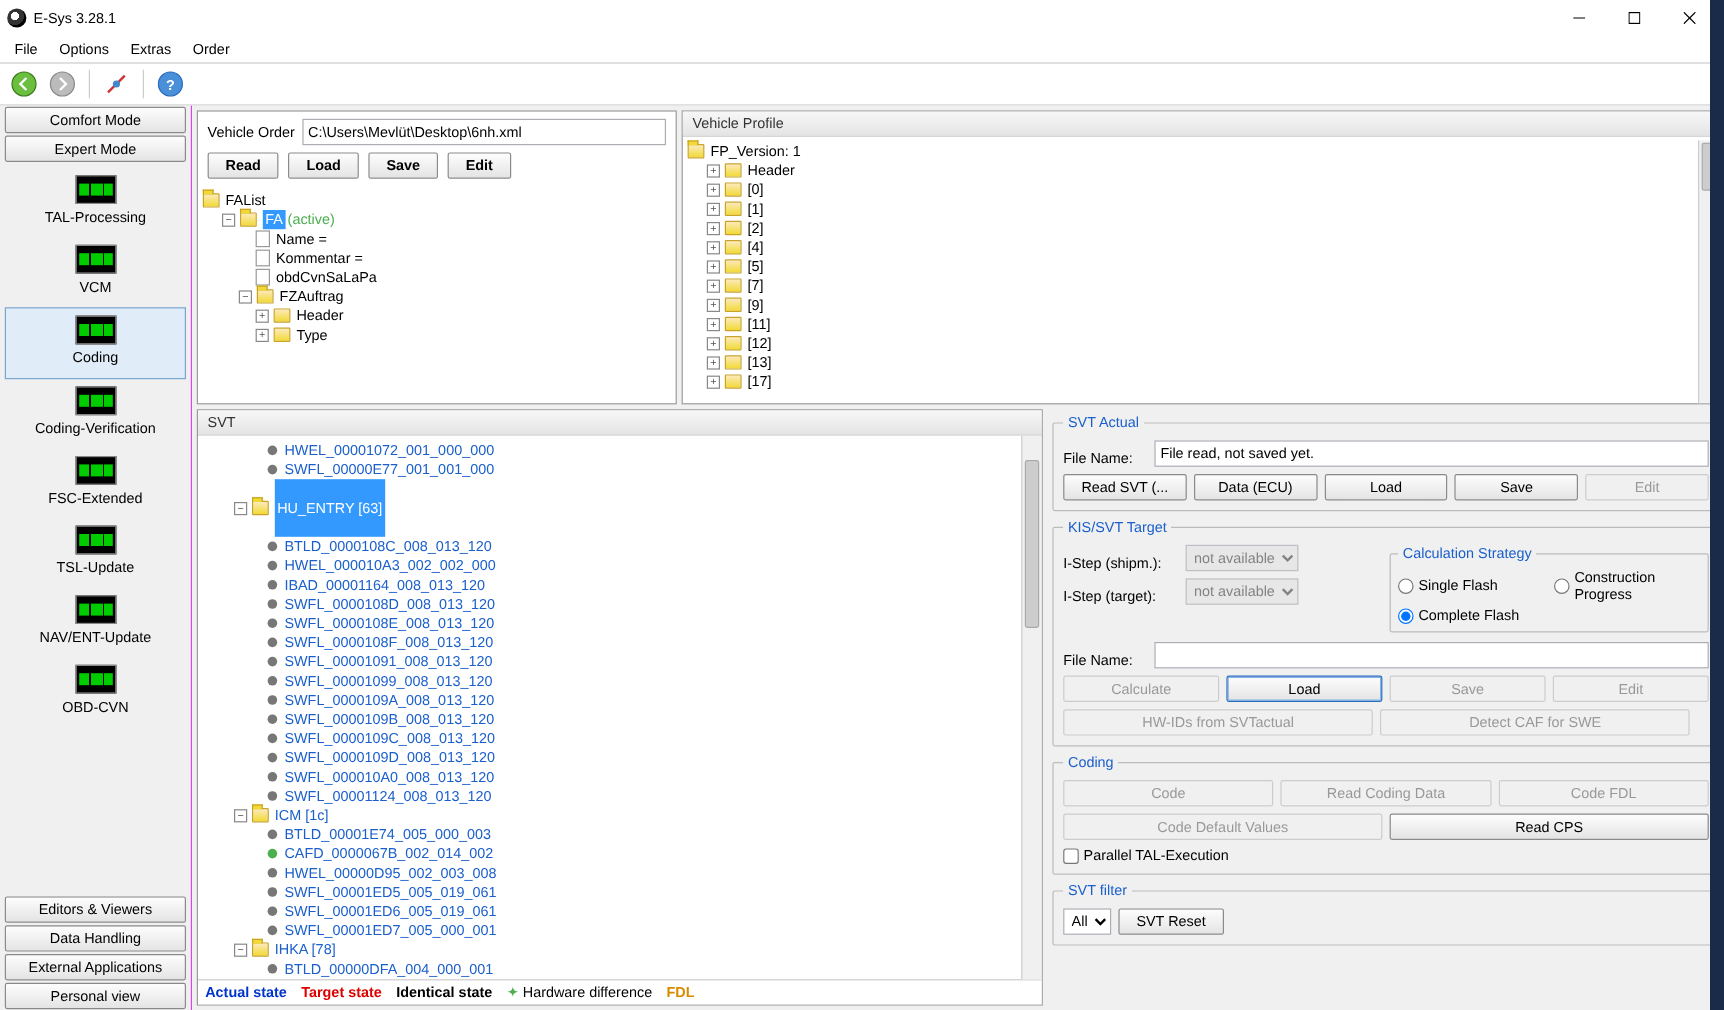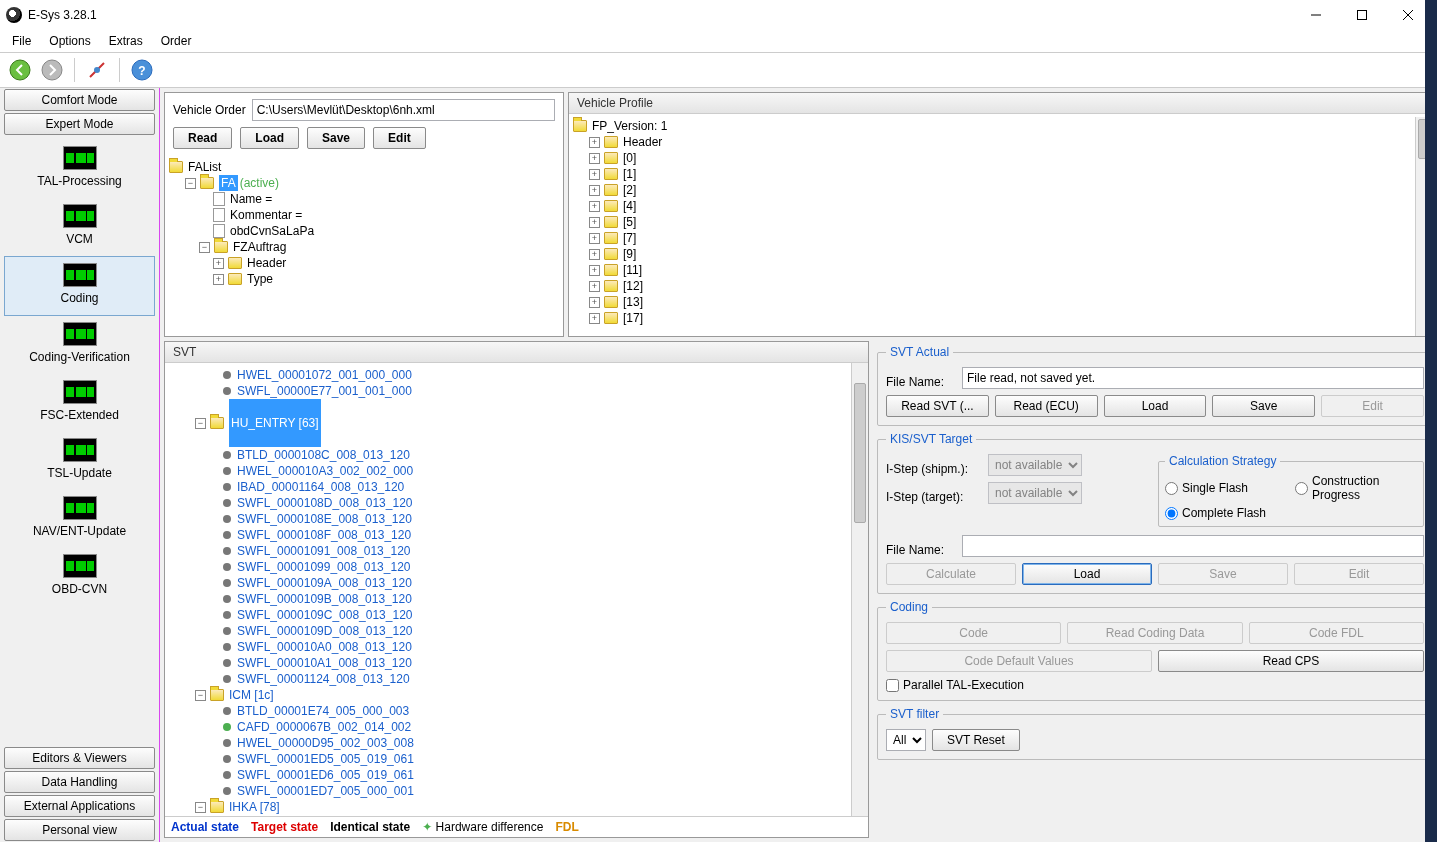--- a/index.html
+++ b/index.html
@@ -427,25 +427,20 @@
               <span class="lbl blue">SWFL_0000109D_008_013_120</span>
             </div>
             <div class="tn">
               <span class="sp" style="width:52px"></span>
               <span class="bullet"></span>
               <span class="lbl blue">SWFL_000010A0_008_013_120</span>
             </div>
             <div class="tn">
               <span class="sp" style="width:52px"></span>
               <span class="bullet"></span>
-              <span class="lbl blue">SWFL_000010A1_008_013_120</span>
-            </div>
-            <div class="tn">
-              <span class="sp" style="width:52px"></span>
-              <span class="bullet"></span>
               <span class="lbl blue">SWFL_00001124_008_013_120</span>
             </div>
             <div class="tn">
               <span class="sp" style="width:24px"></span>
               <span class="tog">−</span>
               <span class="fold open"></span>
               <span class="lbl blue">ICM [1c]</span>
             </div>
             <div class="tn">
               <span class="sp" style="width:52px"></span>
@@ -508,21 +503,21 @@
 
       <div class="rcol">
         <fieldset>
           <legend>SVT Actual</legend>
           <div class="frow">
             <label>File Name:</label>
             <input type="text" readonly="" value="File read, not saved yet." style="">
           </div>
           <div class="bgrid">
             <div class="btn">Read SVT (...</div>
-            <div class="btn">Read (ECU)</div>
+            <div class="btn">Data (ECU)</div>
             <div class="btn">Load</div>
             <div class="btn">Save</div>
             <div class="btn dis">Edit</div>
           </div>
         </fieldset>
 
         <fieldset>
           <legend>KIS/SVT Target</legend>
           <div style="display:flex;gap:20px">
             <div style="flex:1">
@@ -556,20 +551,24 @@
           <div class="frow" style="margin-top:8px">
             <label>File Name:</label>
             <input type="text" style="">
           </div>
           <div class="bgrid">
             <div class="btn dis">Calculate</div>
             <div class="btn focus">Load</div>
             <div class="btn dis">Save</div>
             <div class="btn dis">Edit</div>
           </div>
+          <div class="bgrid" style="margin-top:6px">
+            <div class="btn dis" style="flex:0 0 48%">HW-IDs from SVTactual</div>
+            <div class="btn dis" style="flex:0 0 48%">Detect CAF for SWE</div>
+          </div>
         </fieldset>
 
         <fieldset>
           <legend>Coding</legend>
           <div class="bgrid">
             <div class="btn dis">Code</div>
             <div class="btn dis">Read Coding Data</div>
             <div class="btn dis">Code FDL</div>
           </div>
           <div class="bgrid" style="margin-top:6px">

